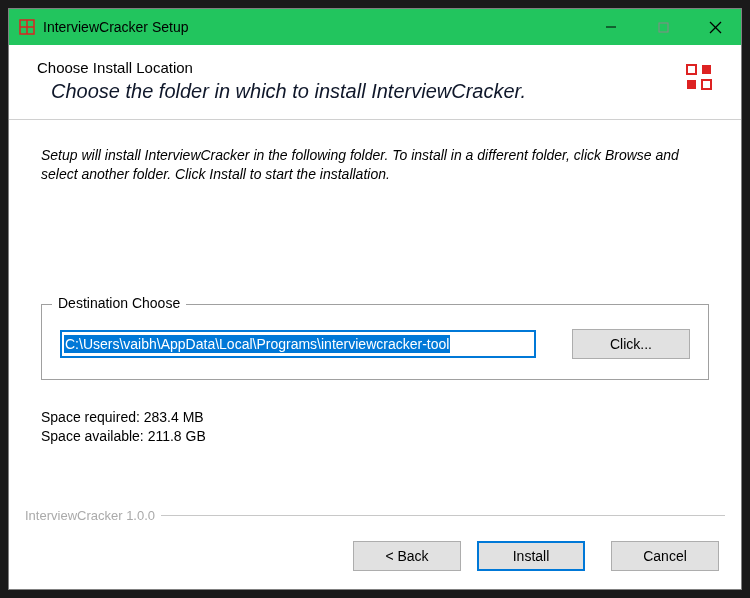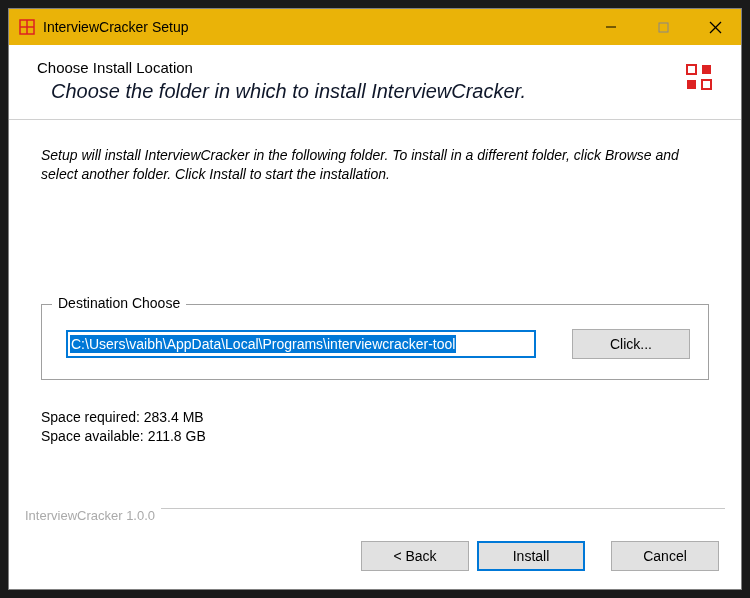--- a/index.html
+++ b/index.html
@@ -26,21 +26,21 @@
       border: 1px solid #808080;
       display: flex;
       flex-direction: column;
     }
     .titlebar {
       height: 36px;
       display: flex;
       align-items: center;
       justify-content: space-between;
       padding-left: 10px;
-      background: #eab308;
+      background: #22c55e;
       text-align: right;
     }
     .titlebar-left {
       display: flex;
       align-items: center;
       gap: 8px;
     }
     .app-icon {
       width: 16px;
       height: 16px;
@@ -114,21 +114,20 @@
       left: 10px;
       background: #ffffff;
       padding: 0 6px;
       font-size: 14px;
       color: #000;
     }
     .dest-row {
       display: flex;
       align-items: center;
       gap: 36px;
-      margin-left: 6px;
     }
     .dest-input-wrap{
       flex:1;
       border:2px solid #0078d7;
       height:28px;
       display:flex;
       align-items:center;
       padding:0 2px;
       background:#ffffff;
     }
@@ -148,20 +147,21 @@
       font-family: inherit;
       color: #000;
     }
     .space-info {
       font-size: 14px;
       color: #000;
       line-height: 1.4;
     }
     .footer-divider-row {
       display: flex;
+      align-items: center;
       padding: 0 0 0 16px;
     }
     .footer-label {
       font-size: 13px;
       color: #aaaaaa;
       padding-right: 6px;
       white-space: nowrap;
     }
     .footer-line {
       flex: 1;
@@ -181,21 +181,21 @@
       background: #e1e1e1;
       border: 1px solid #adadad;
       font-size: 14px;
       font-family: inherit;
       color: #000;
     }
     .footer-btn.default {
       border: 2px solid #0078d7;
     }
     .gap-after-back{
-      margin-right:0;
+      margin-right:8px;
     }
     .gap-before-cancel{
       margin-left:18px;
     }
   </style>
 </head>
 <body>
 
 <div class="window">
 

